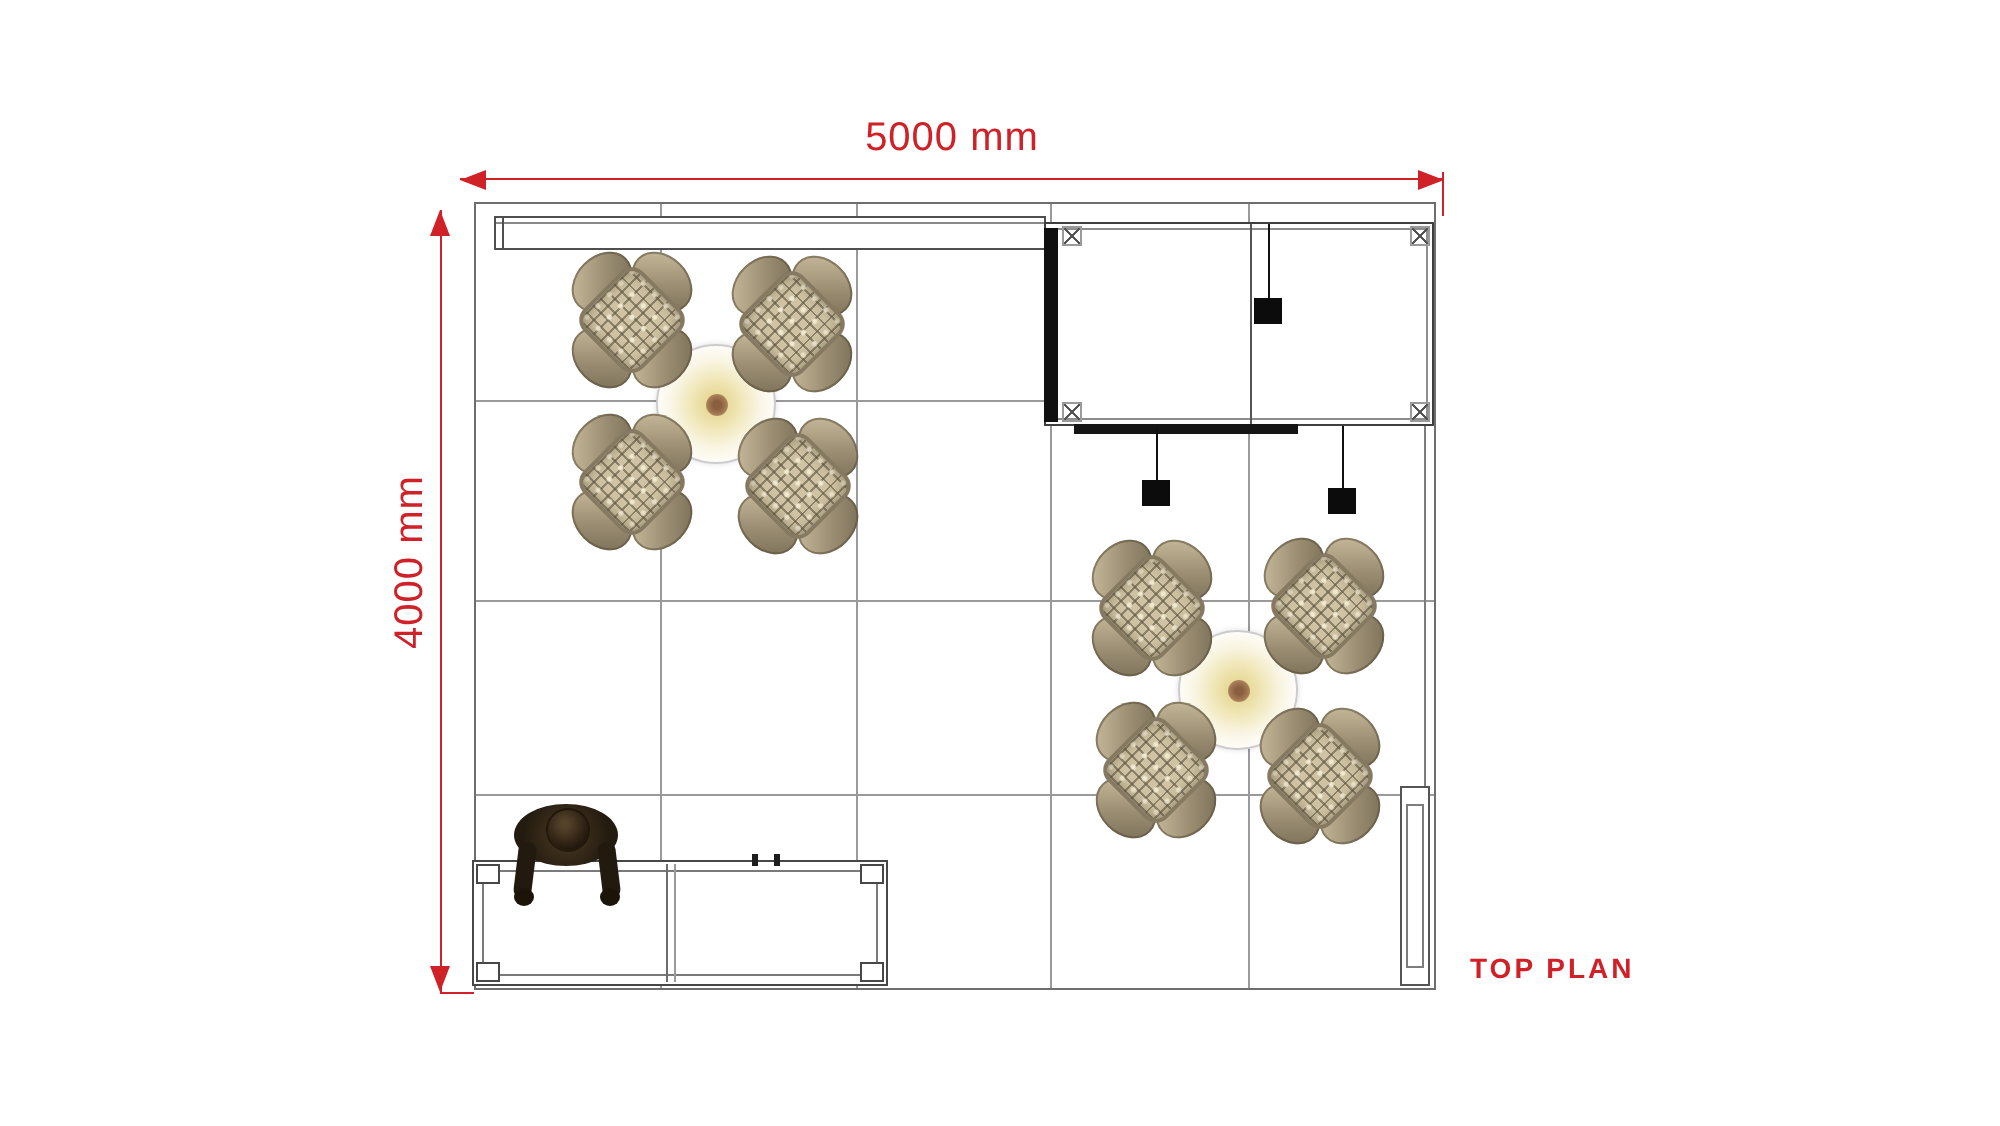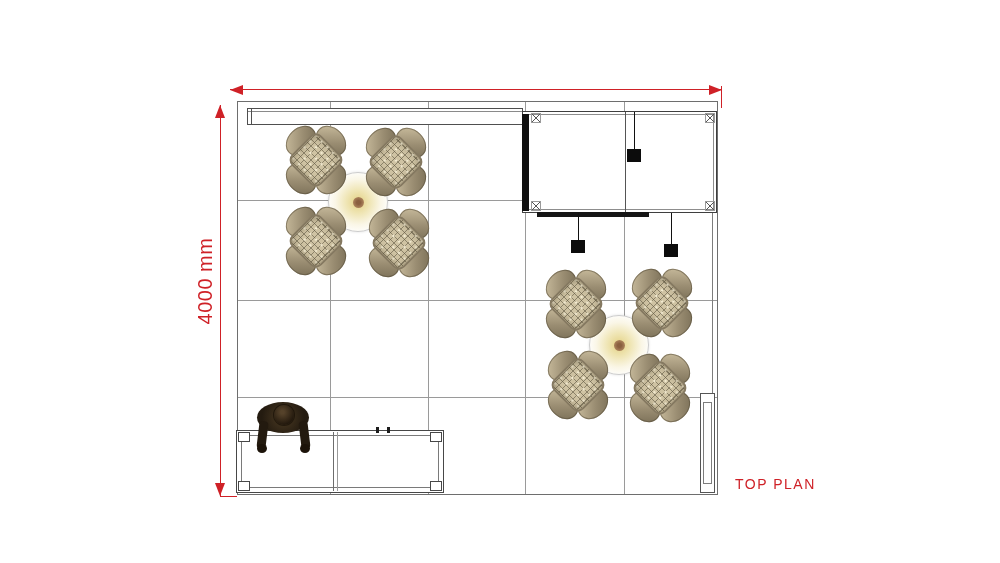--- a/index.html
+++ b/index.html
@@ -96,32 +96,33 @@
   .arm-r{right:3px;top:21px;transform:rotate(-7deg);}
   .hand{position:absolute;width:10px;height:9px;border-radius:50%;background:#1c1309;}
   .hand-l{left:2px;top:44px;}
   .hand-r{right:2px;top:44px;}
 </style>
 </head>
 <body>
 
 <div id="stage">
 
+  <div class="dim-label abs" style="left:376px;top:58px;width:200px;">5000 mm</div>
   <div class="dim-line-h" style="left:230px;top:89px;width:492px;"></div>
   <div class="arr arr-left" style="left:230px;top:85px;"></div>
   <div class="arr arr-right" style="left:709px;top:85px;"></div>
   <div class="dim-line-v" style="left:721px;top:86px;height:22px;"></div>
 
   <div class="dim-label abs" style="left:105px;top:270px;width:200px;height:22px;transform:rotate(-90deg);">4000 mm</div>
   <div class="dim-line-v" style="left:220px;top:105px;height:391px;"></div>
   <div class="arr arr-up" style="left:215px;top:105px;"></div>
   <div class="arr arr-down" style="left:215px;top:483px;"></div>
   <div class="dim-line-h" style="left:220px;top:496px;width:17px;"></div>
 
-  <div class="view-label" style="left:735px;top:476px;">TOP PLAN</div>
+  <div class="view-label" style="left:735px;top:476px;font-weight:bold;">TOP PLAN</div>
 
   <div id="plan">
 
     <div class="gv" style="left:92px;"></div>
     <div class="gv" style="left:190px;"></div>
     <div class="gv" style="left:287px;"></div>
     <div class="gv" style="left:386px;"></div>
     <div class="gh" style="top:98px;"></div>
     <div class="gh" style="top:198px;"></div>
     <div class="gh" style="top:295px;"></div>

